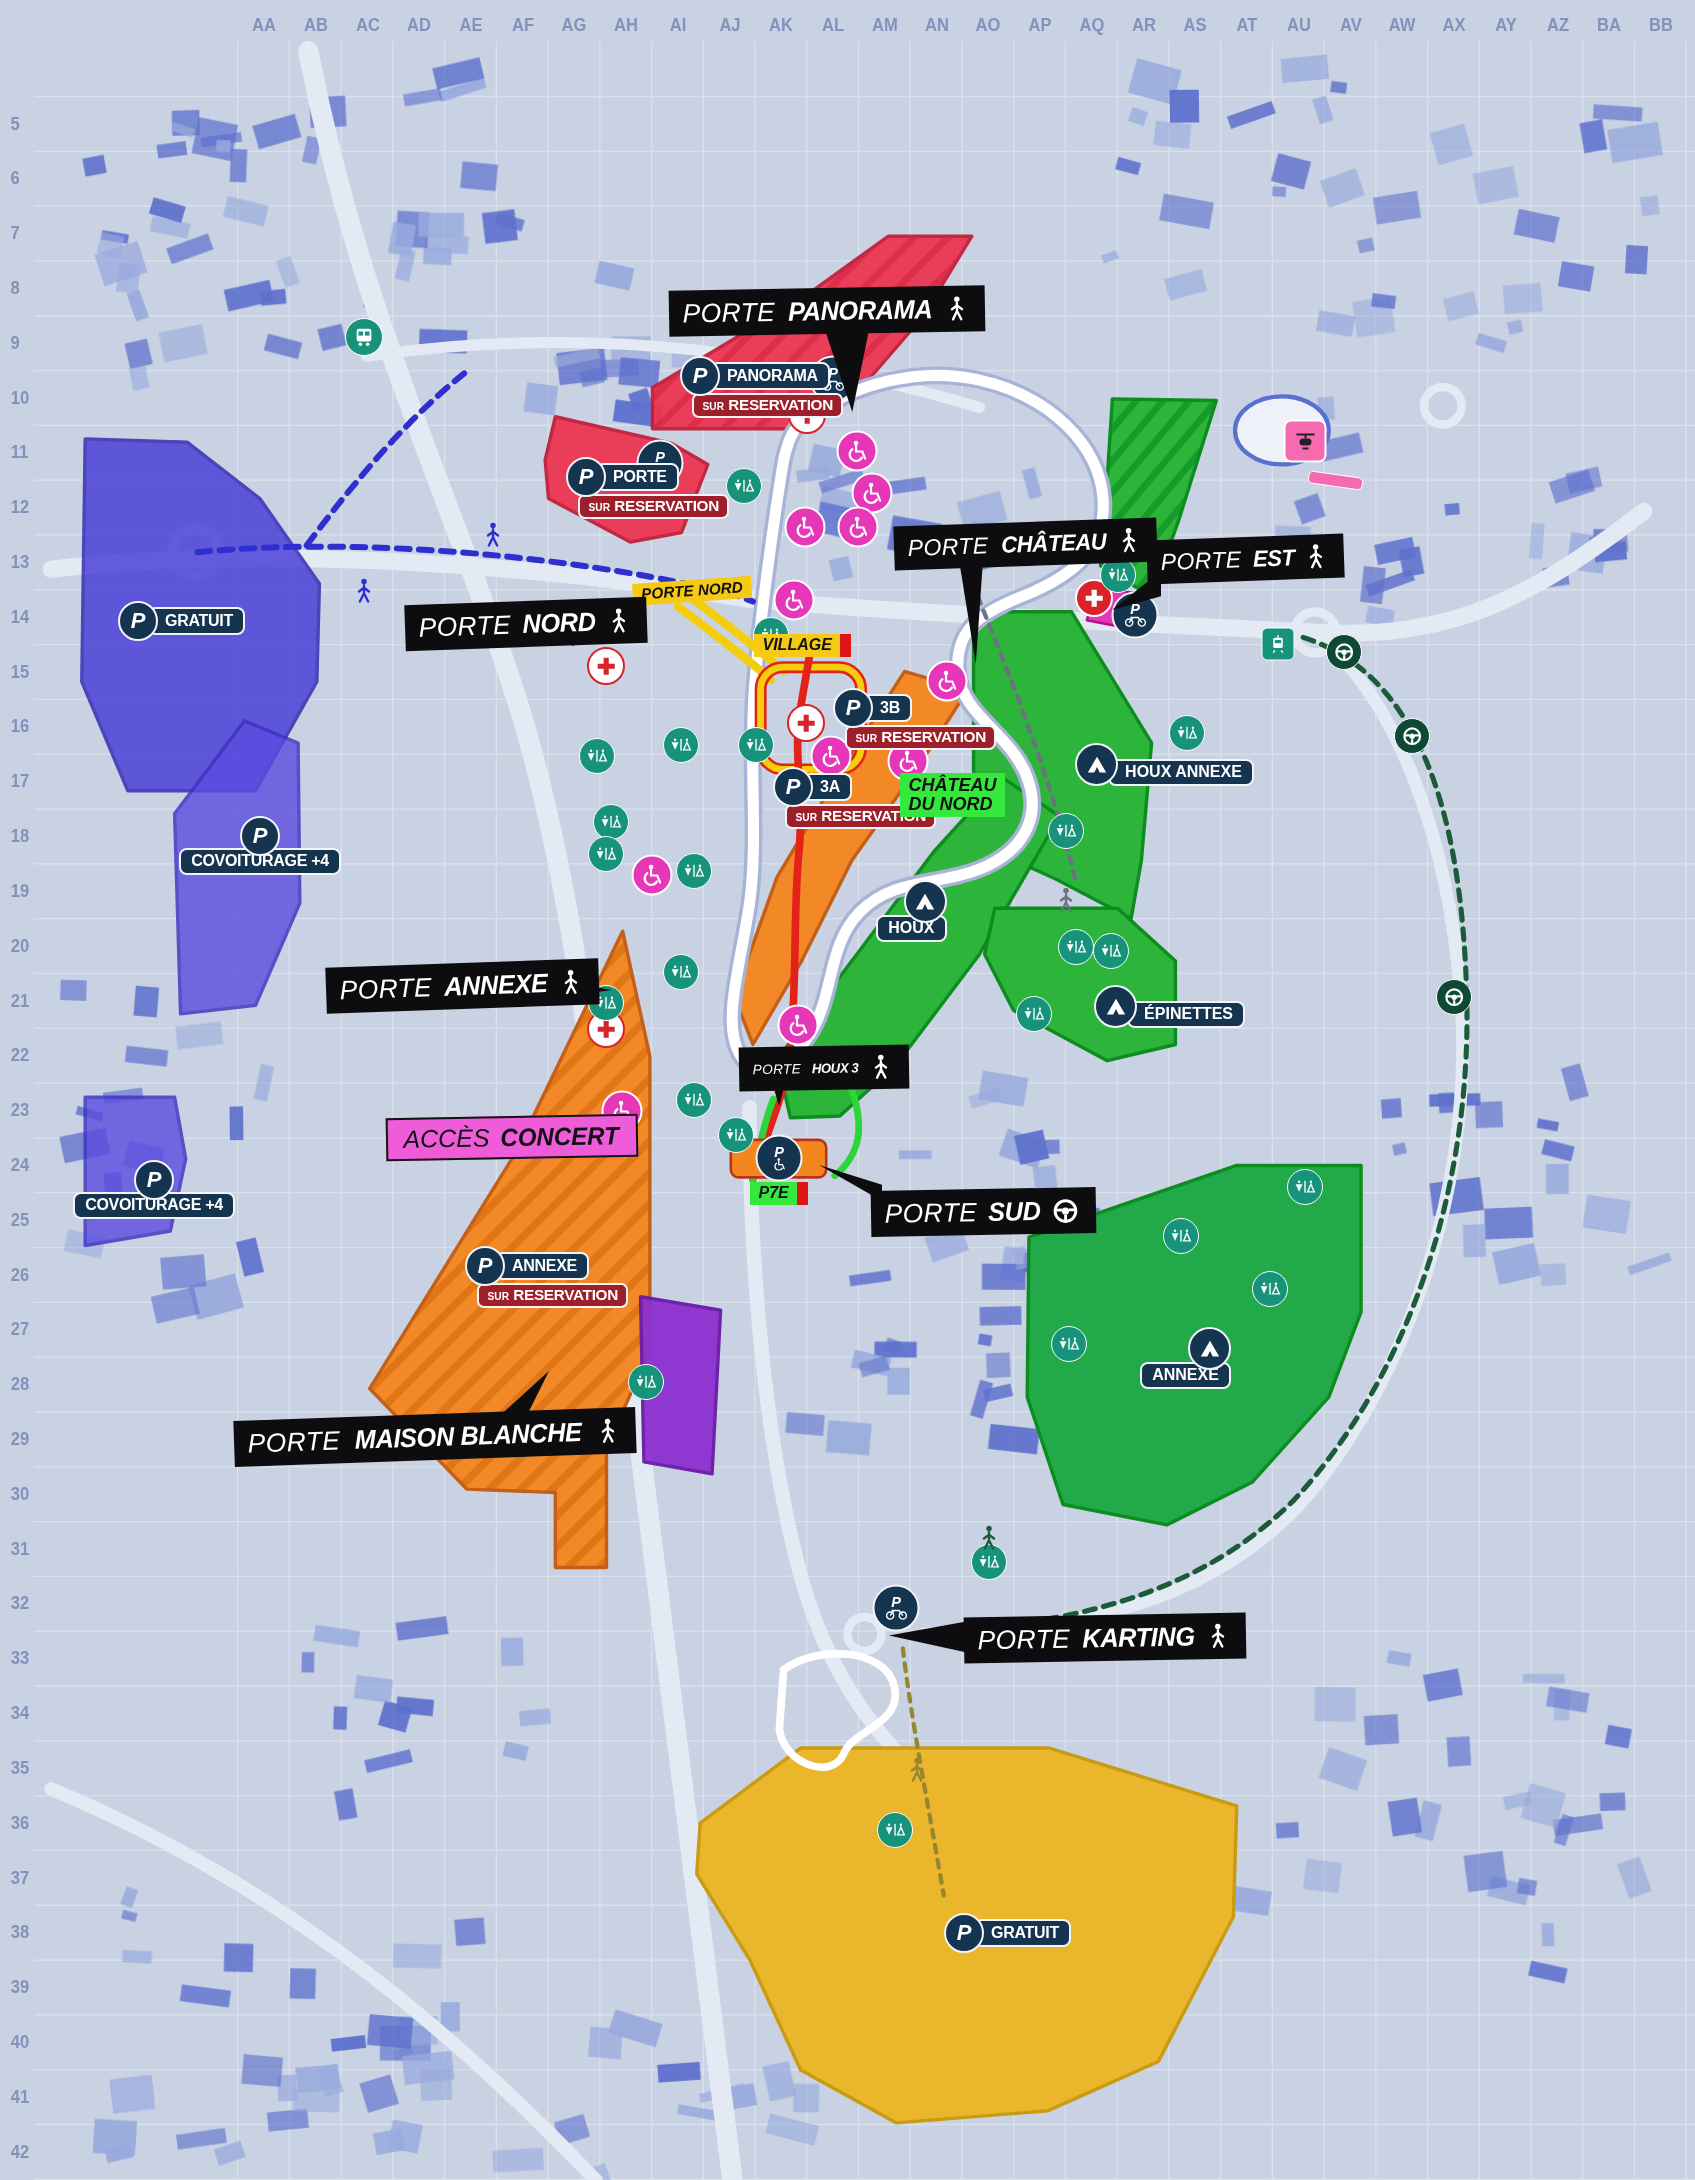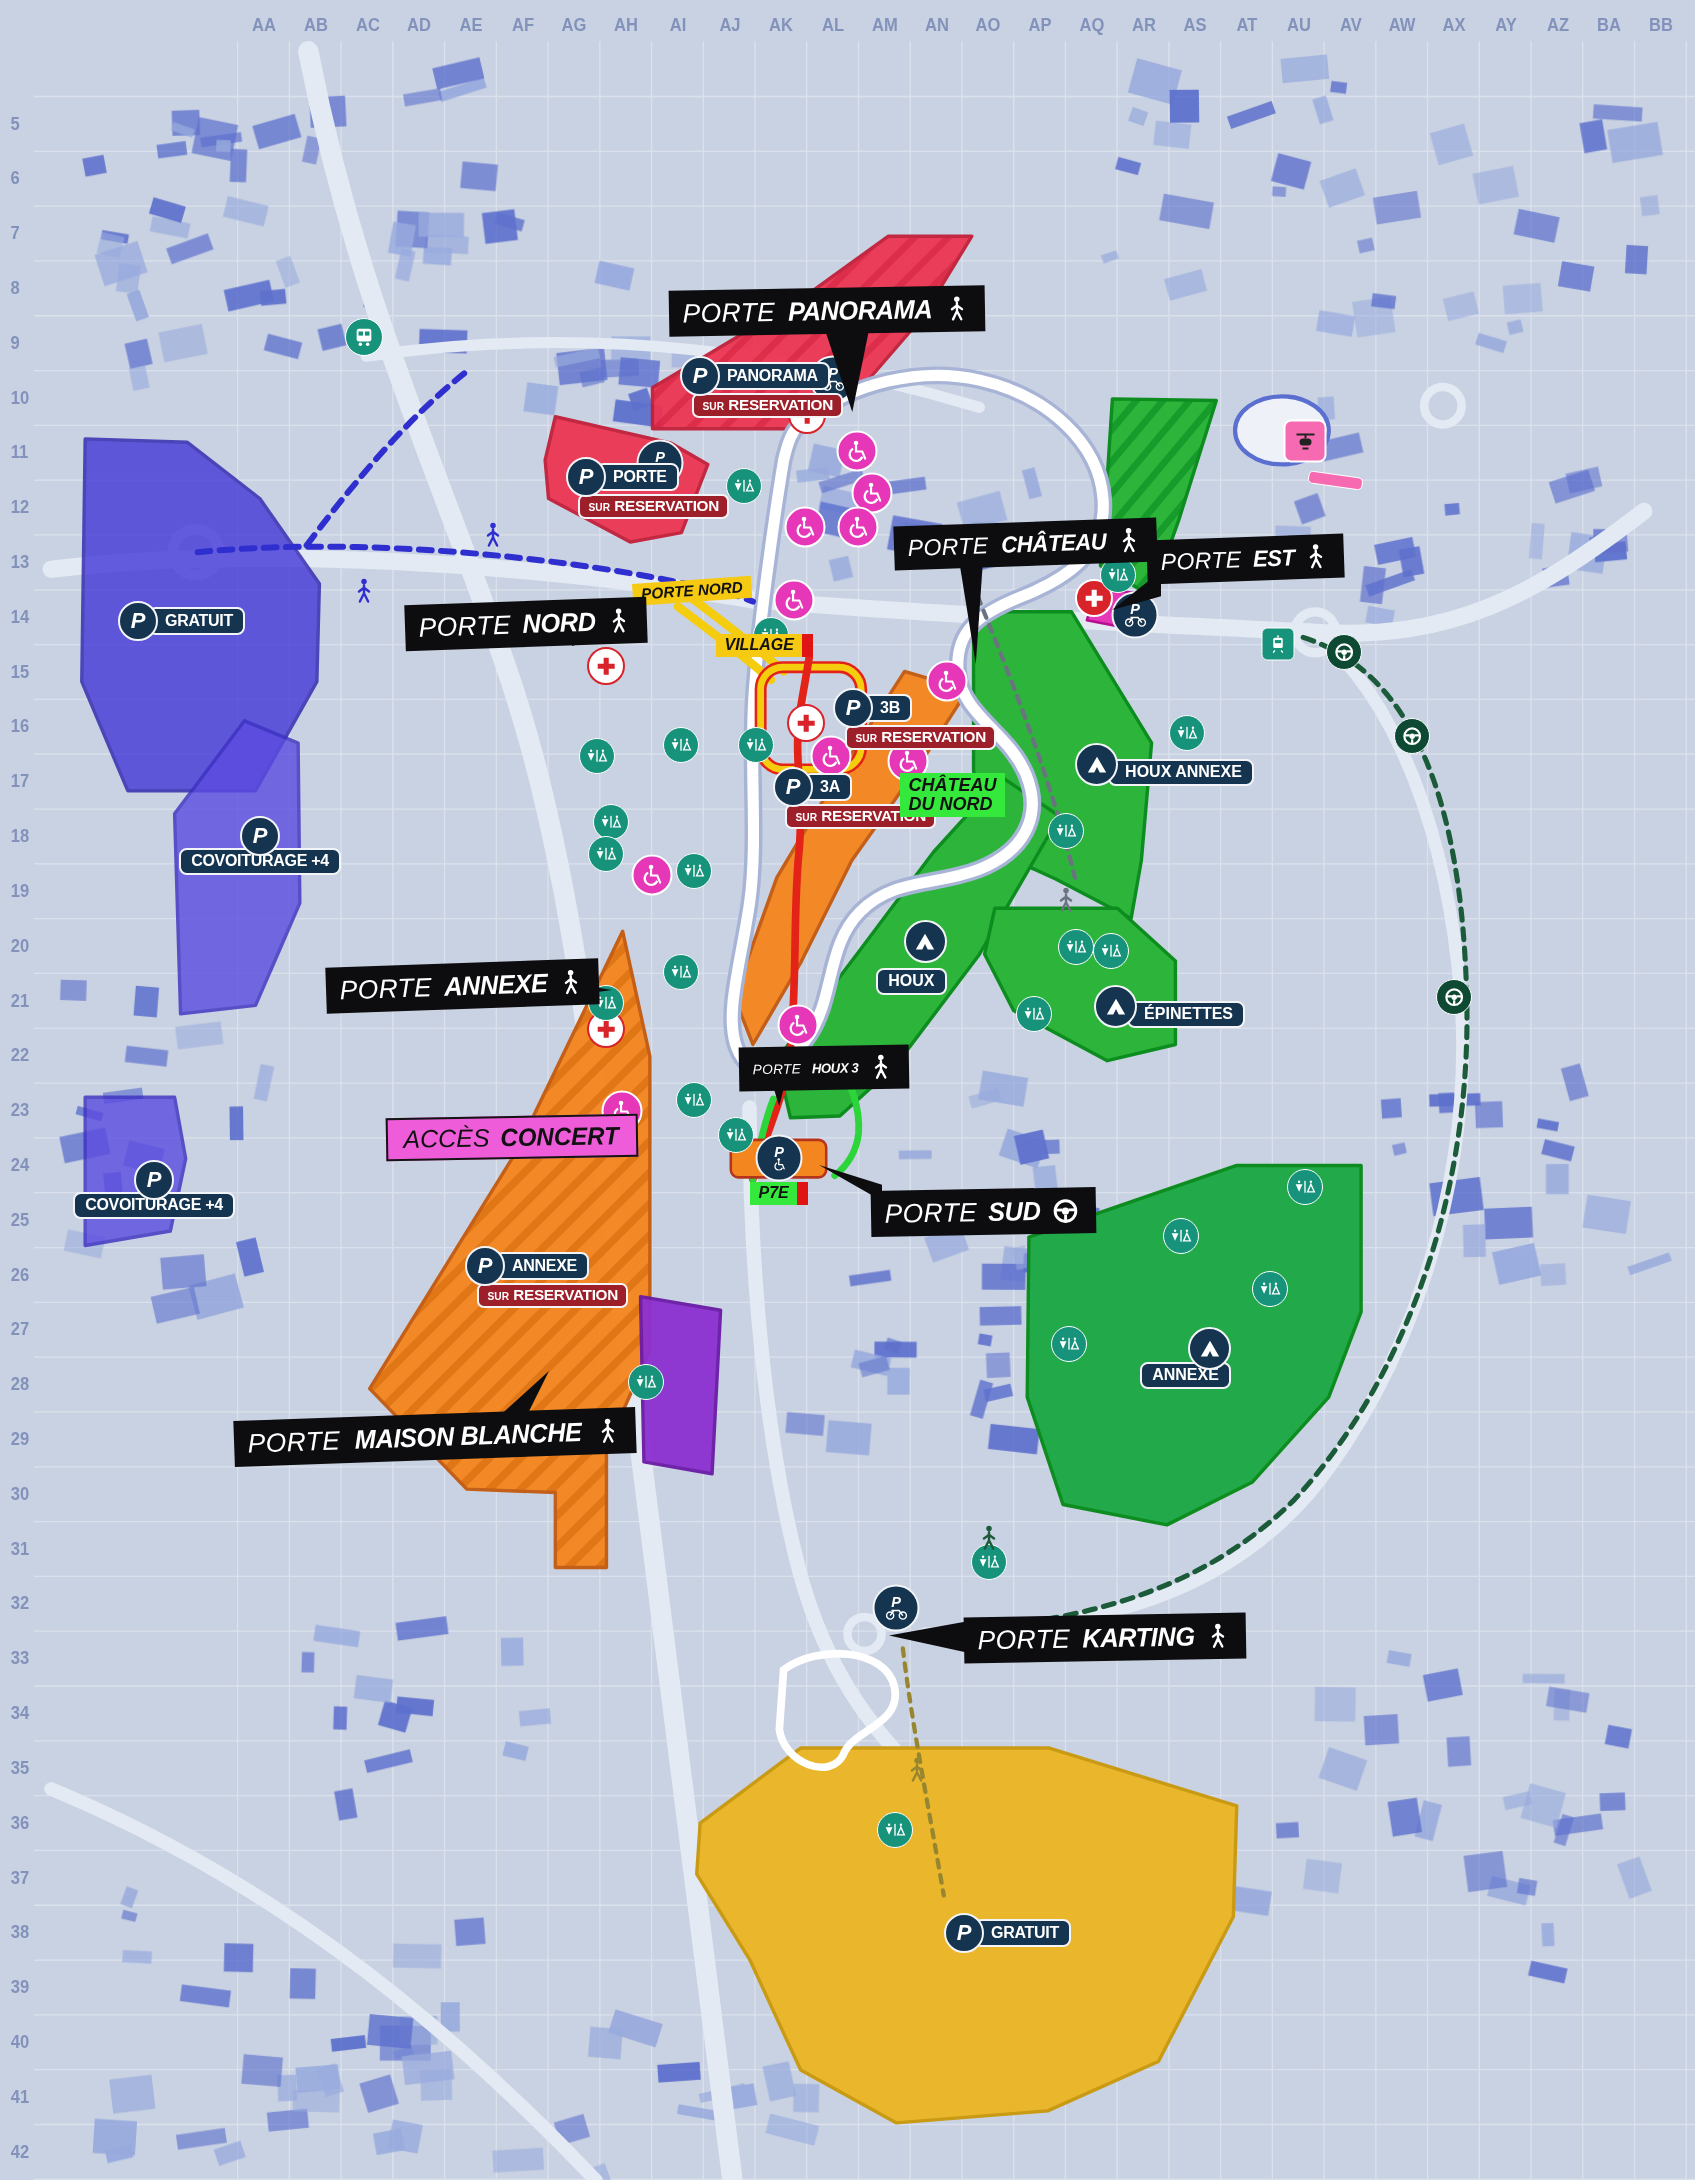--- a/index.html
+++ b/index.html
@@ -662,21 +662,21 @@
       <div class="concert" style="left: 386px; top: 1116px; font-size: 25px; transform: rotate(-1deg);">
         <span class="porte">ACCÈS</span>
         <span class="gname">CONCERT</span>
       </div>
       <div class="tail pink" style="left: 554px; top: 1124px; width: 68px; height: 31px; clip-path: polygon(0px 0px, 100% 50%, 0px 100%);"></div>
       <div class="wp yellow" style="left: 632px; top: 584px; font-size: 15.3px; transform: rotate(-4deg);">
         <div class="lines">
           <div>PORTE NORD</div>
         </div>
       </div>
-      <div class="wp yellow" style="left: 716px; top: 634px; font-size: 16px; transform: rotate(0deg);">
+      <div class="wp yellow" style="left: 754px; top: 634px; font-size: 16px; transform: rotate(0deg);">
         <div class="lines">
           <div>VILLAGE</div>
         </div>
         <div class="endbar"></div>
       </div>
       <div class="wp green" style="left: 900px; top: 773px; font-size: 18px; transform: rotate(0deg);">
         <div class="lines">
           <div>CHÂTEAU</div>
           <div>DU NORD</div>
         </div>
@@ -743,21 +743,21 @@
         </div>
       </div>
       <div class="camp " style="left: 1075px; top: 743px;">
         <span class="ccircle">
           <svg width="22" height="20.4" viewBox="0 0 24 20">
             <path d="M12 2L2 19h7l3-6 3 6h7z" fill="currentColor"></path>
           </svg>
         </span>
         <span class="clabel">HOUX ANNEXE</span>
       </div>
-      <div class="camp stack" style="left: 876px; top: 920px; gap: 13px;">
+      <div class="camp stack" style="left: 876px; top: 880px;">
         <span class="ccircle">
           <svg width="22" height="20.4" viewBox="0 0 24 20">
             <path d="M12 2L2 19h7l3-6 3 6h7z" fill="currentColor"></path>
           </svg>
         </span>
         <span class="clabel">HOUX</span>
       </div>
       <div class="camp " style="left: 1094px; top: 985px;">
         <span class="ccircle">
           <svg width="22" height="20.4" viewBox="0 0 24 20">

